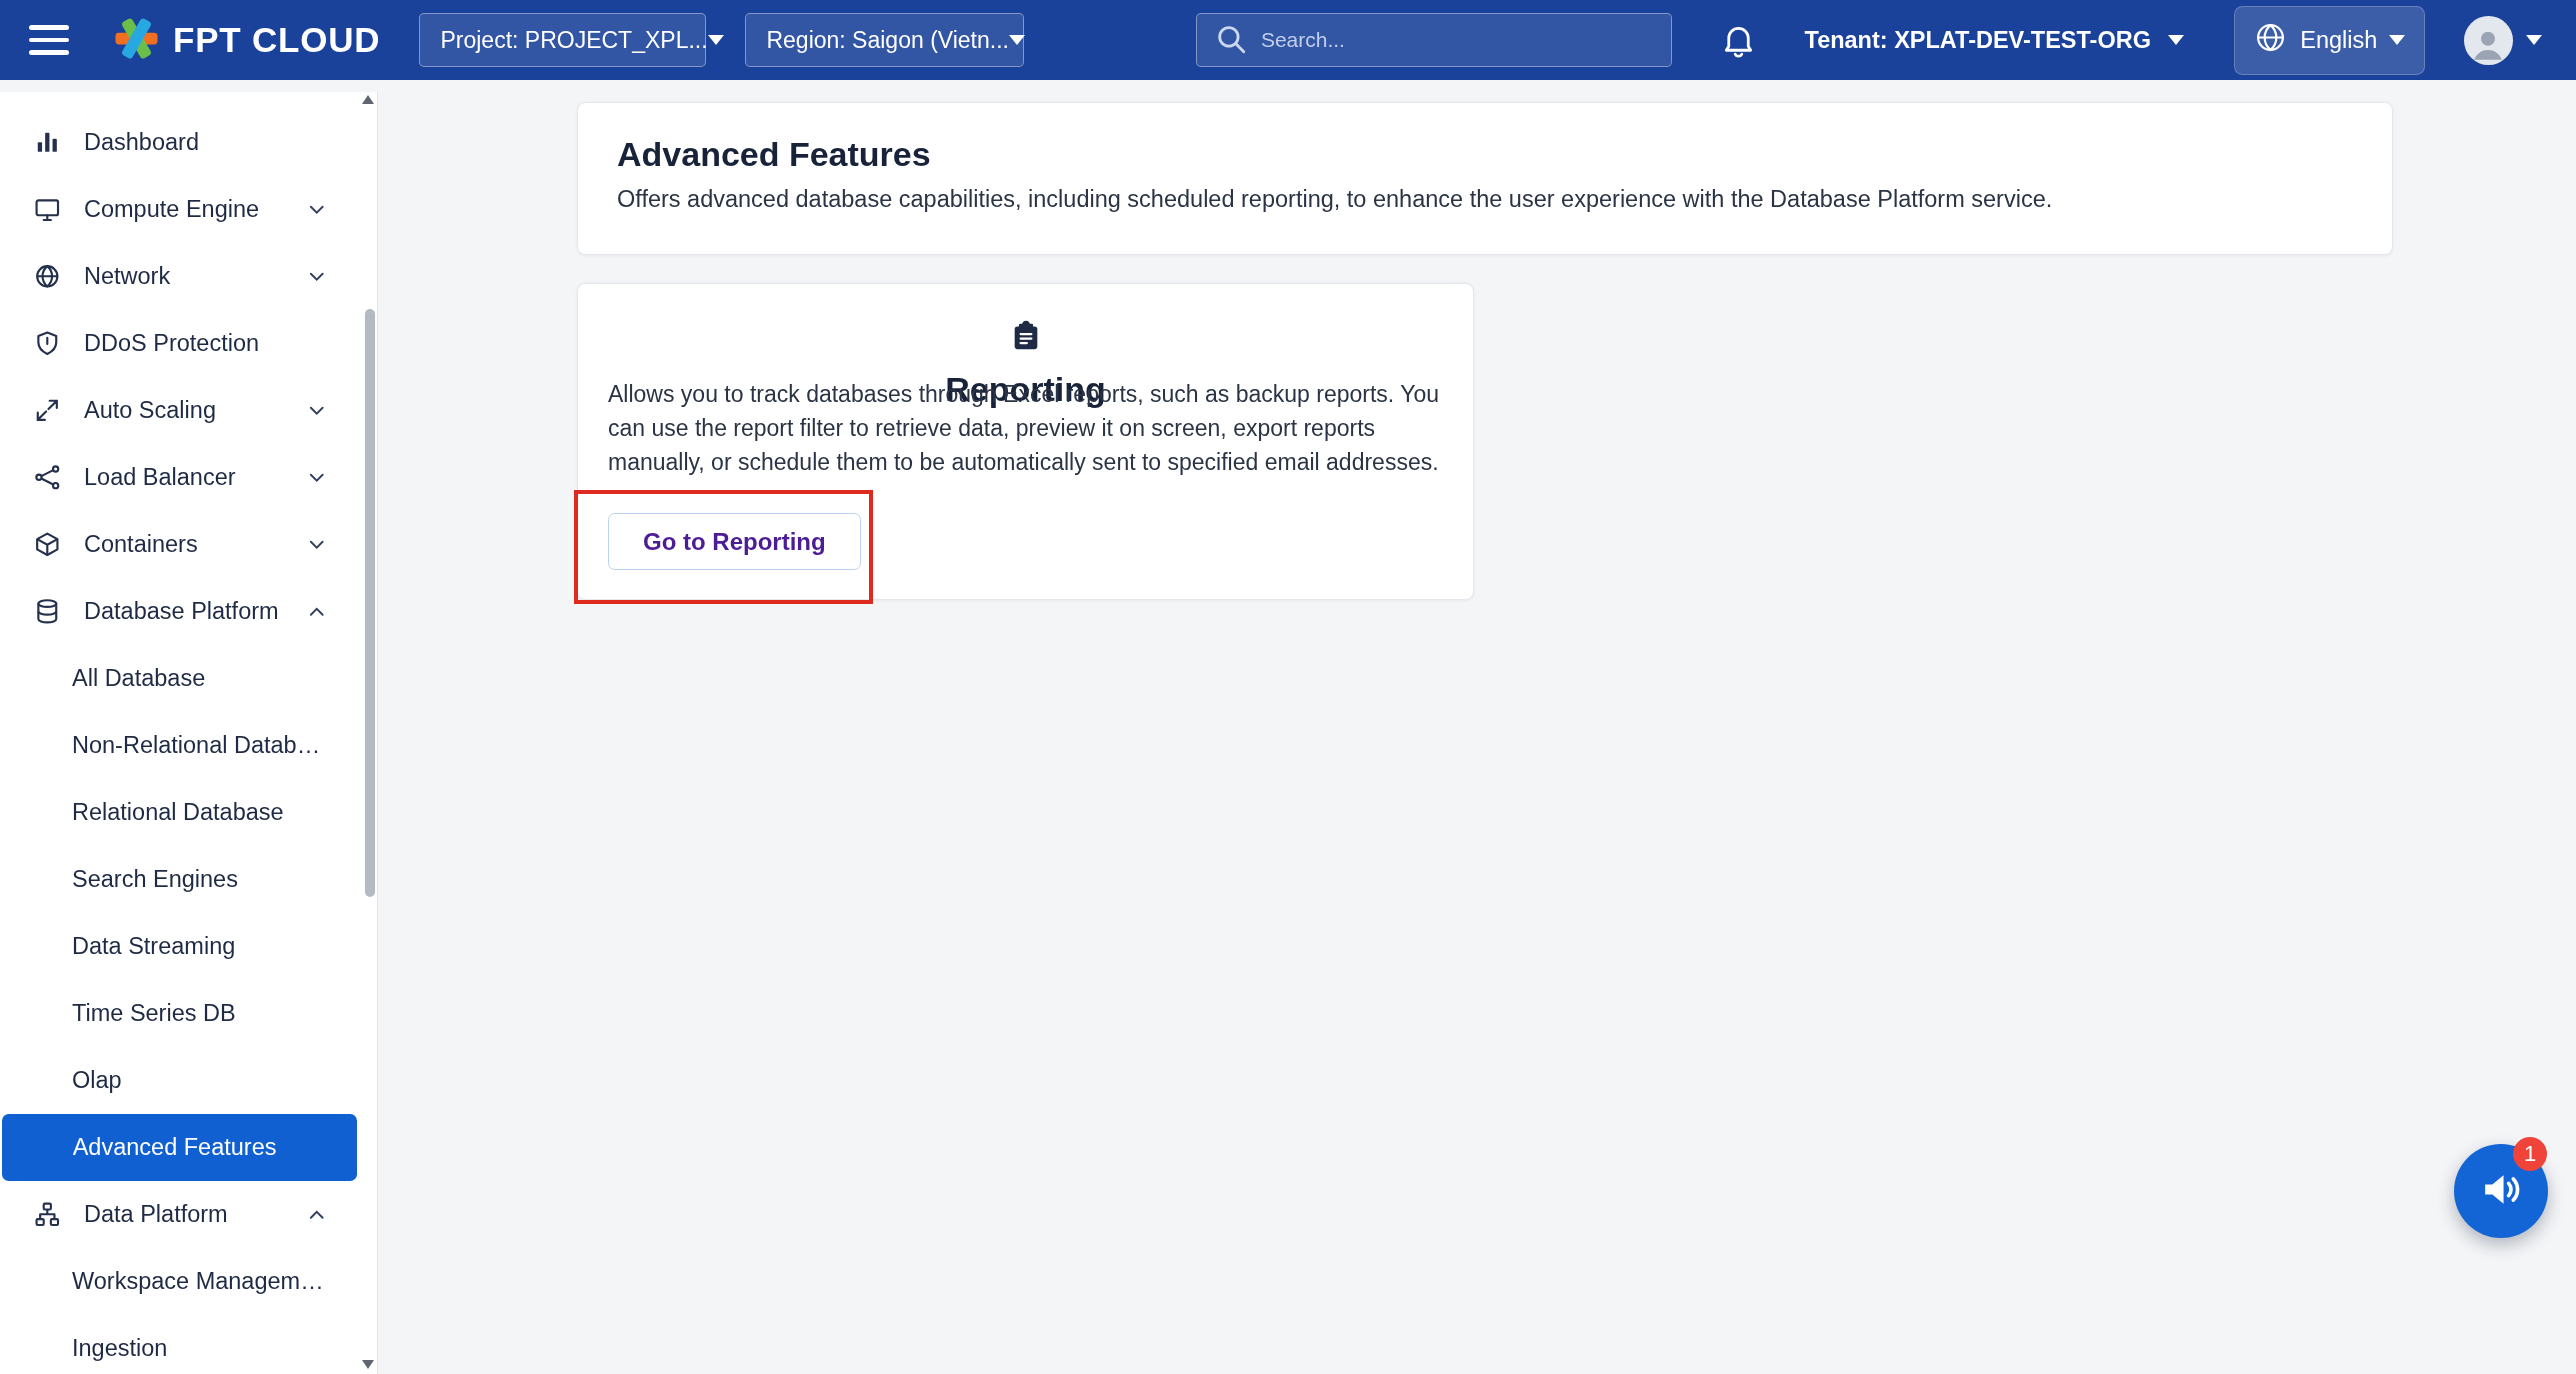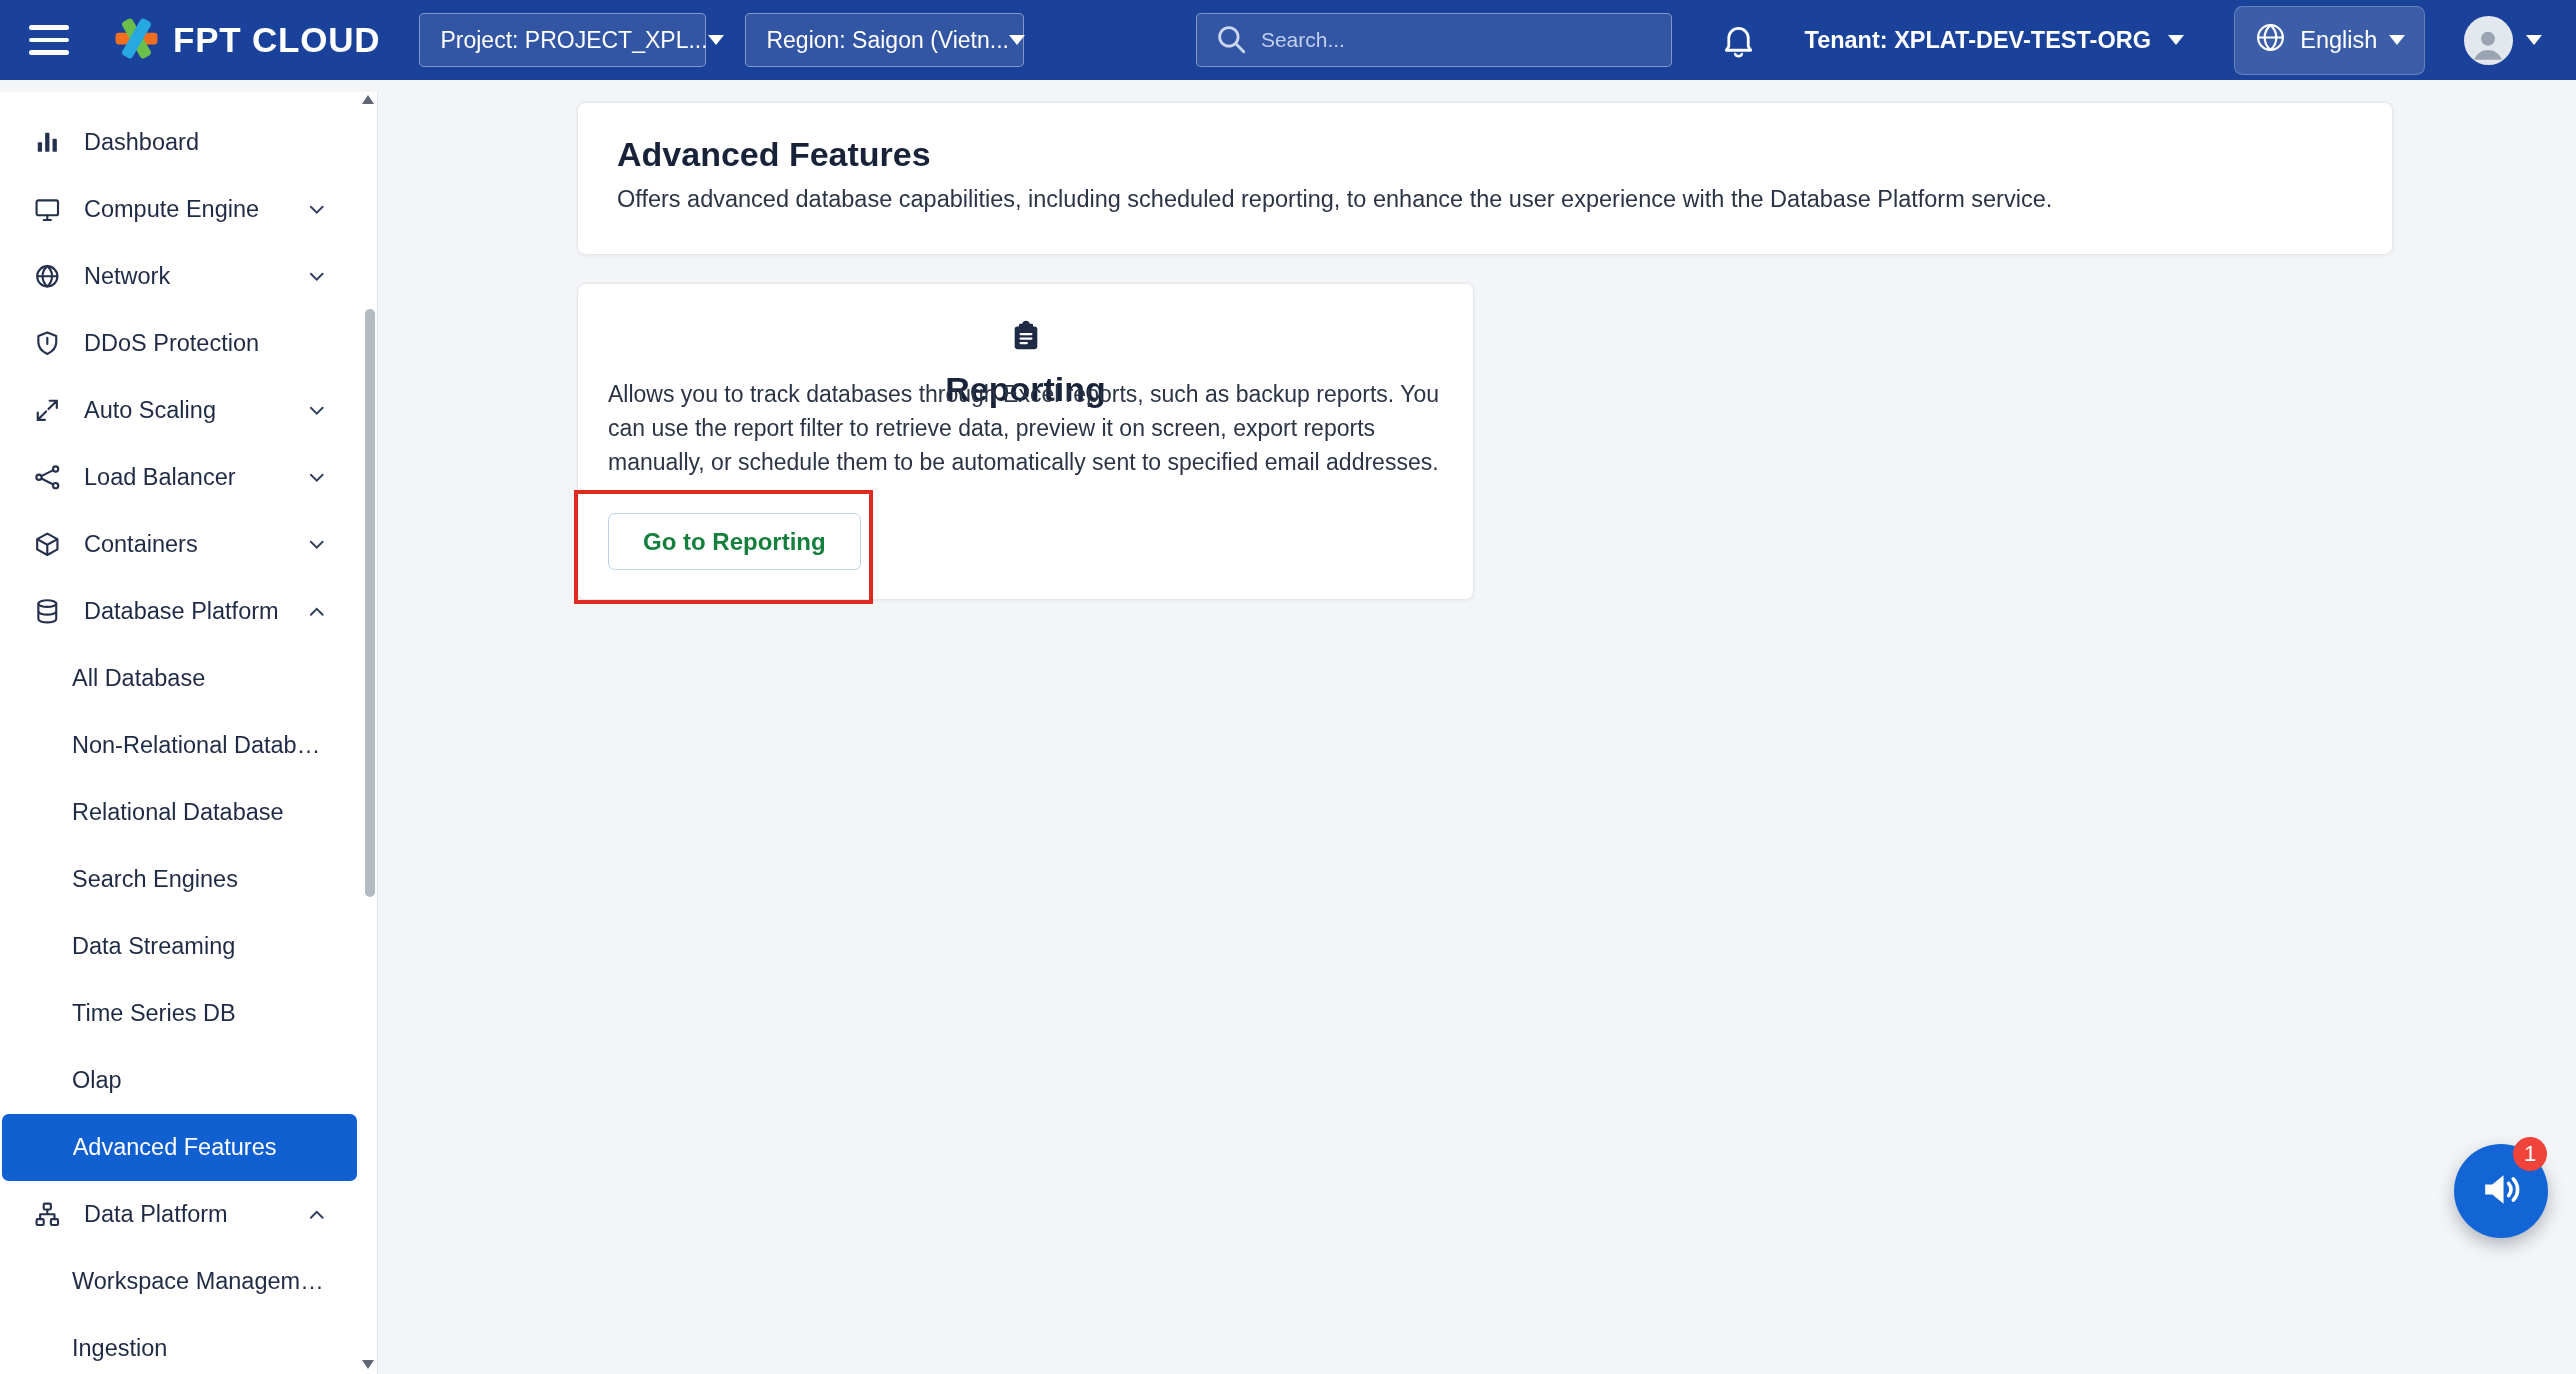--- a/index.html
+++ b/index.html
@@ -93,21 +93,21 @@
   .card-af { left: 199px; top: 10px; width: 1816px; height: 153px; padding: 34px 39px; }
   .card-af h1 { font-size: 34px; line-height: 35px; color: #18233a; font-weight: bold; margin-bottom: 15px; }
   .card-af p { font-size: 23.5px; line-height: 25px; color: #2b3445; }
   .card-rep { left: 199px; top: 191px; width: 897px; height: 317px; padding: 34px 30px 30px 30px; }
   .rep-head { display: flex; align-items: center; gap: 15px; margin-bottom: 22px; height: 37px; flex-direction: column; }
   .rep-head h2 { font-size: 34px; color: #18233a; font-weight: bold; }
   .card-rep p { font-size: 23px; line-height: 34px; color: #2b3445; }
   .rep-btn {
     margin-top: 34px; height: 57px; padding: 0 34px;
     background: #fff; border: 1.7px solid #b9d3f2; border-radius: 6.7px;
-    color: #15803d; font-size: 24px; font-weight: bold; cursor: pointer;
+    color: #4c1d95; font-size: 24px; font-weight: bold; cursor: pointer;
     font-family: inherit;
   }
   .annotation { position: absolute; left: 196px; top: 398px; width: 299px; height: 114px;
     border: 4.2px solid #dd2c1f; pointer-events: none; z-index: 15; }
 
   
   .fab {
     position: absolute; left: 2454px; top: 1144px; width: 94px; height: 94px;
     border-radius: 50%; background: #1365d6; display: flex; align-items: center;
     justify-content: center; box-shadow: 0 6.7px 17px rgba(16,30,54,0.3);

